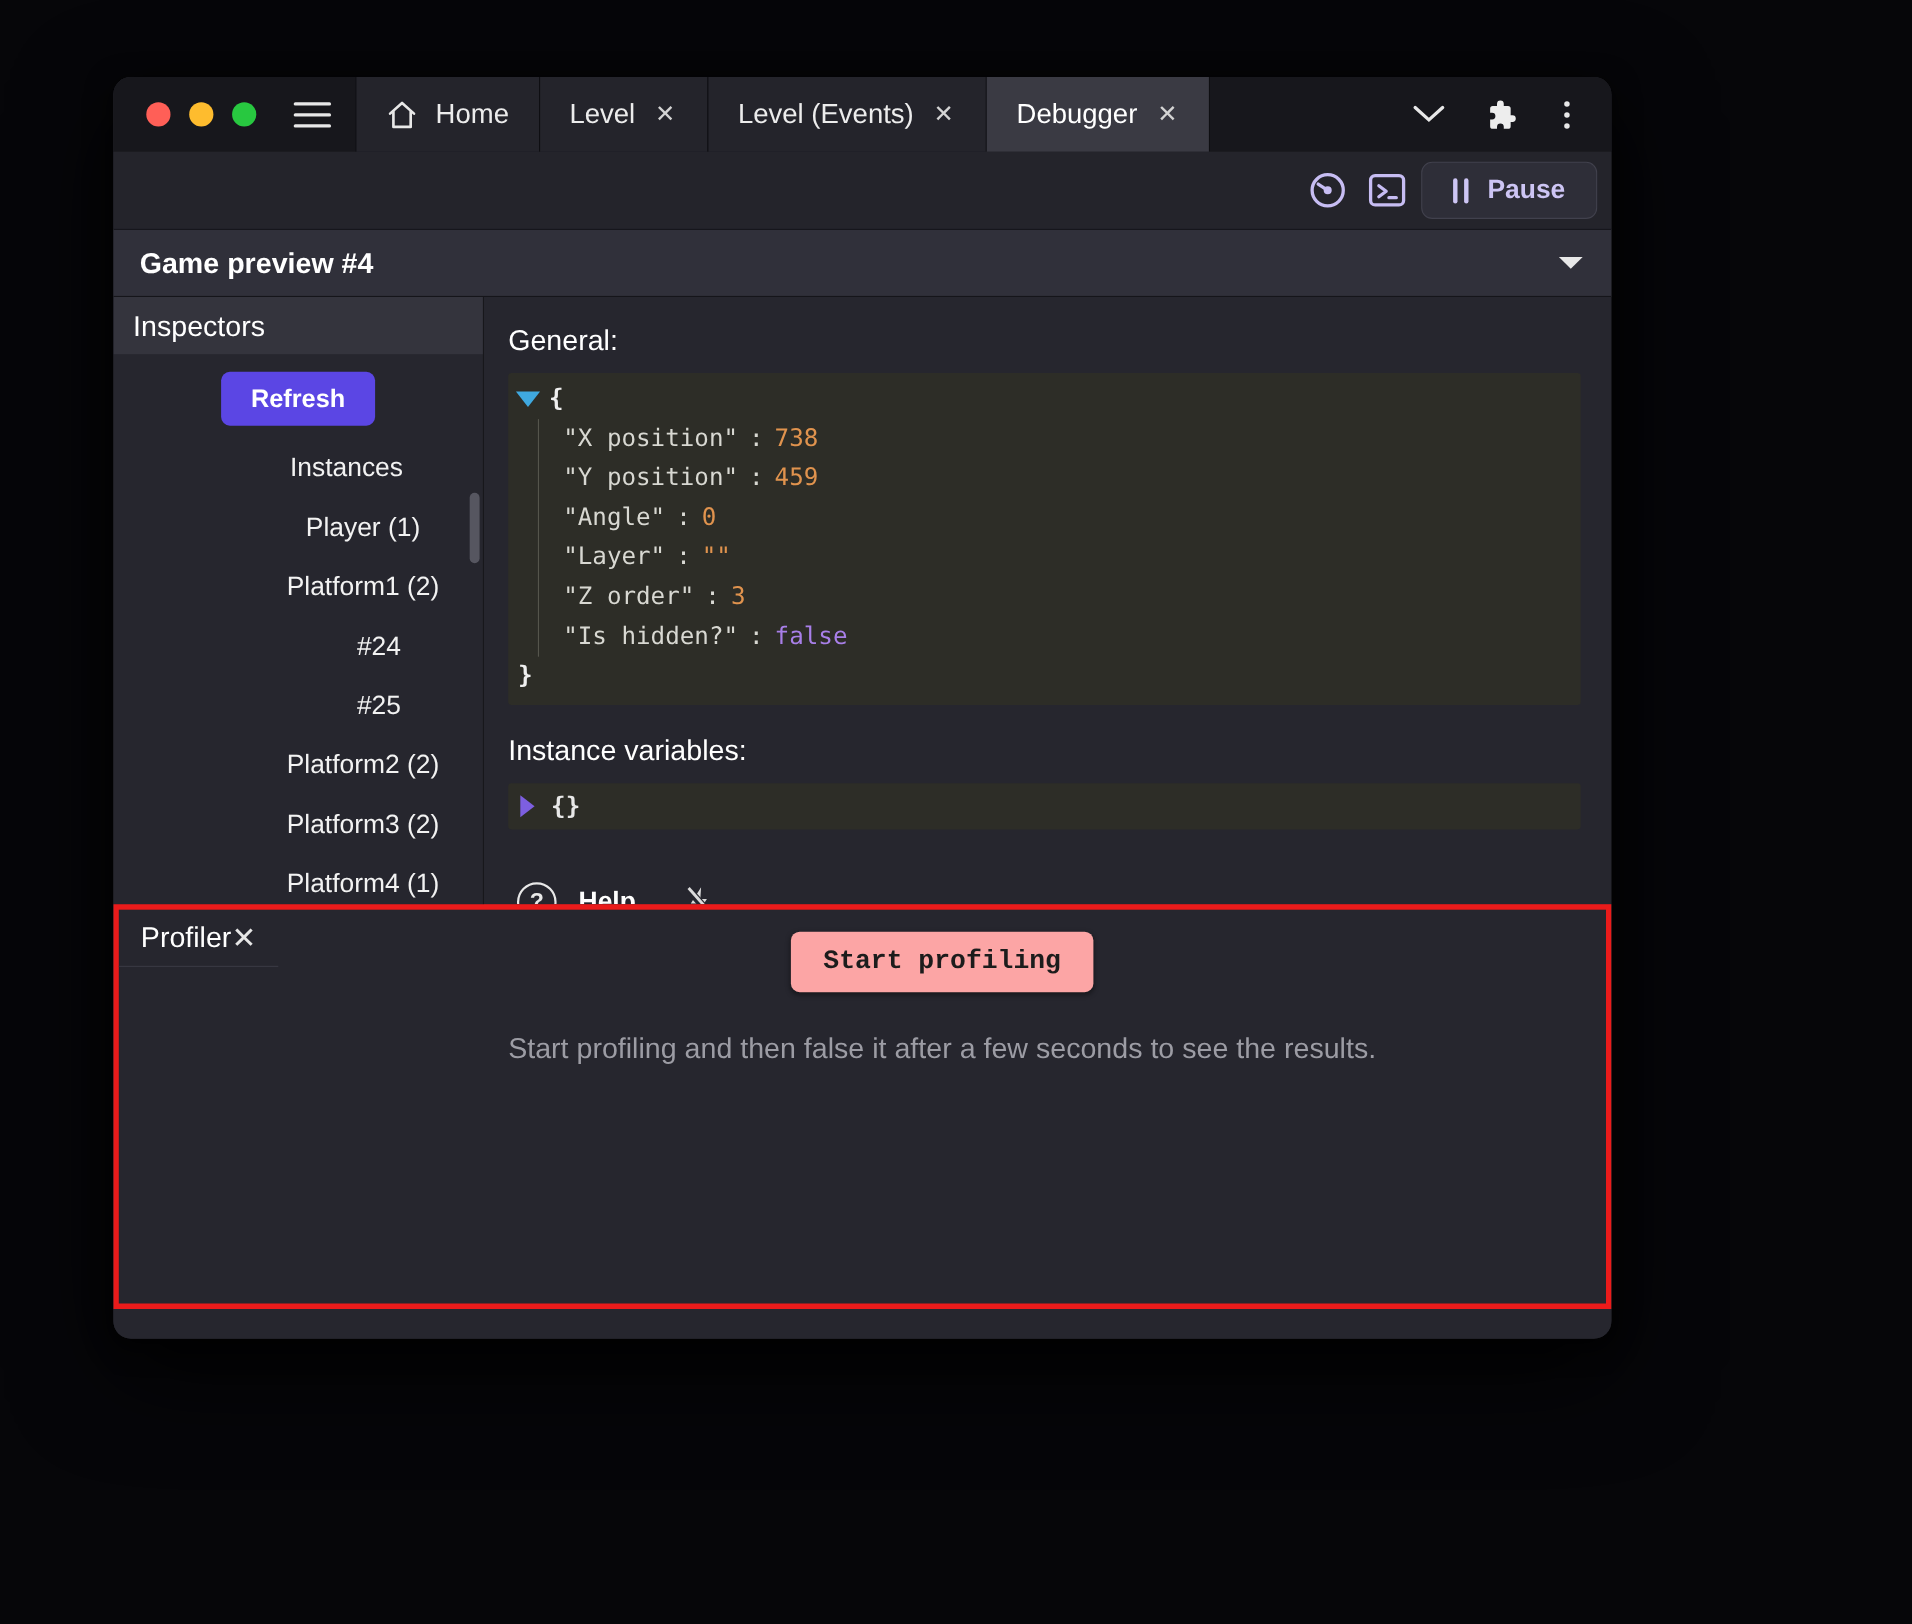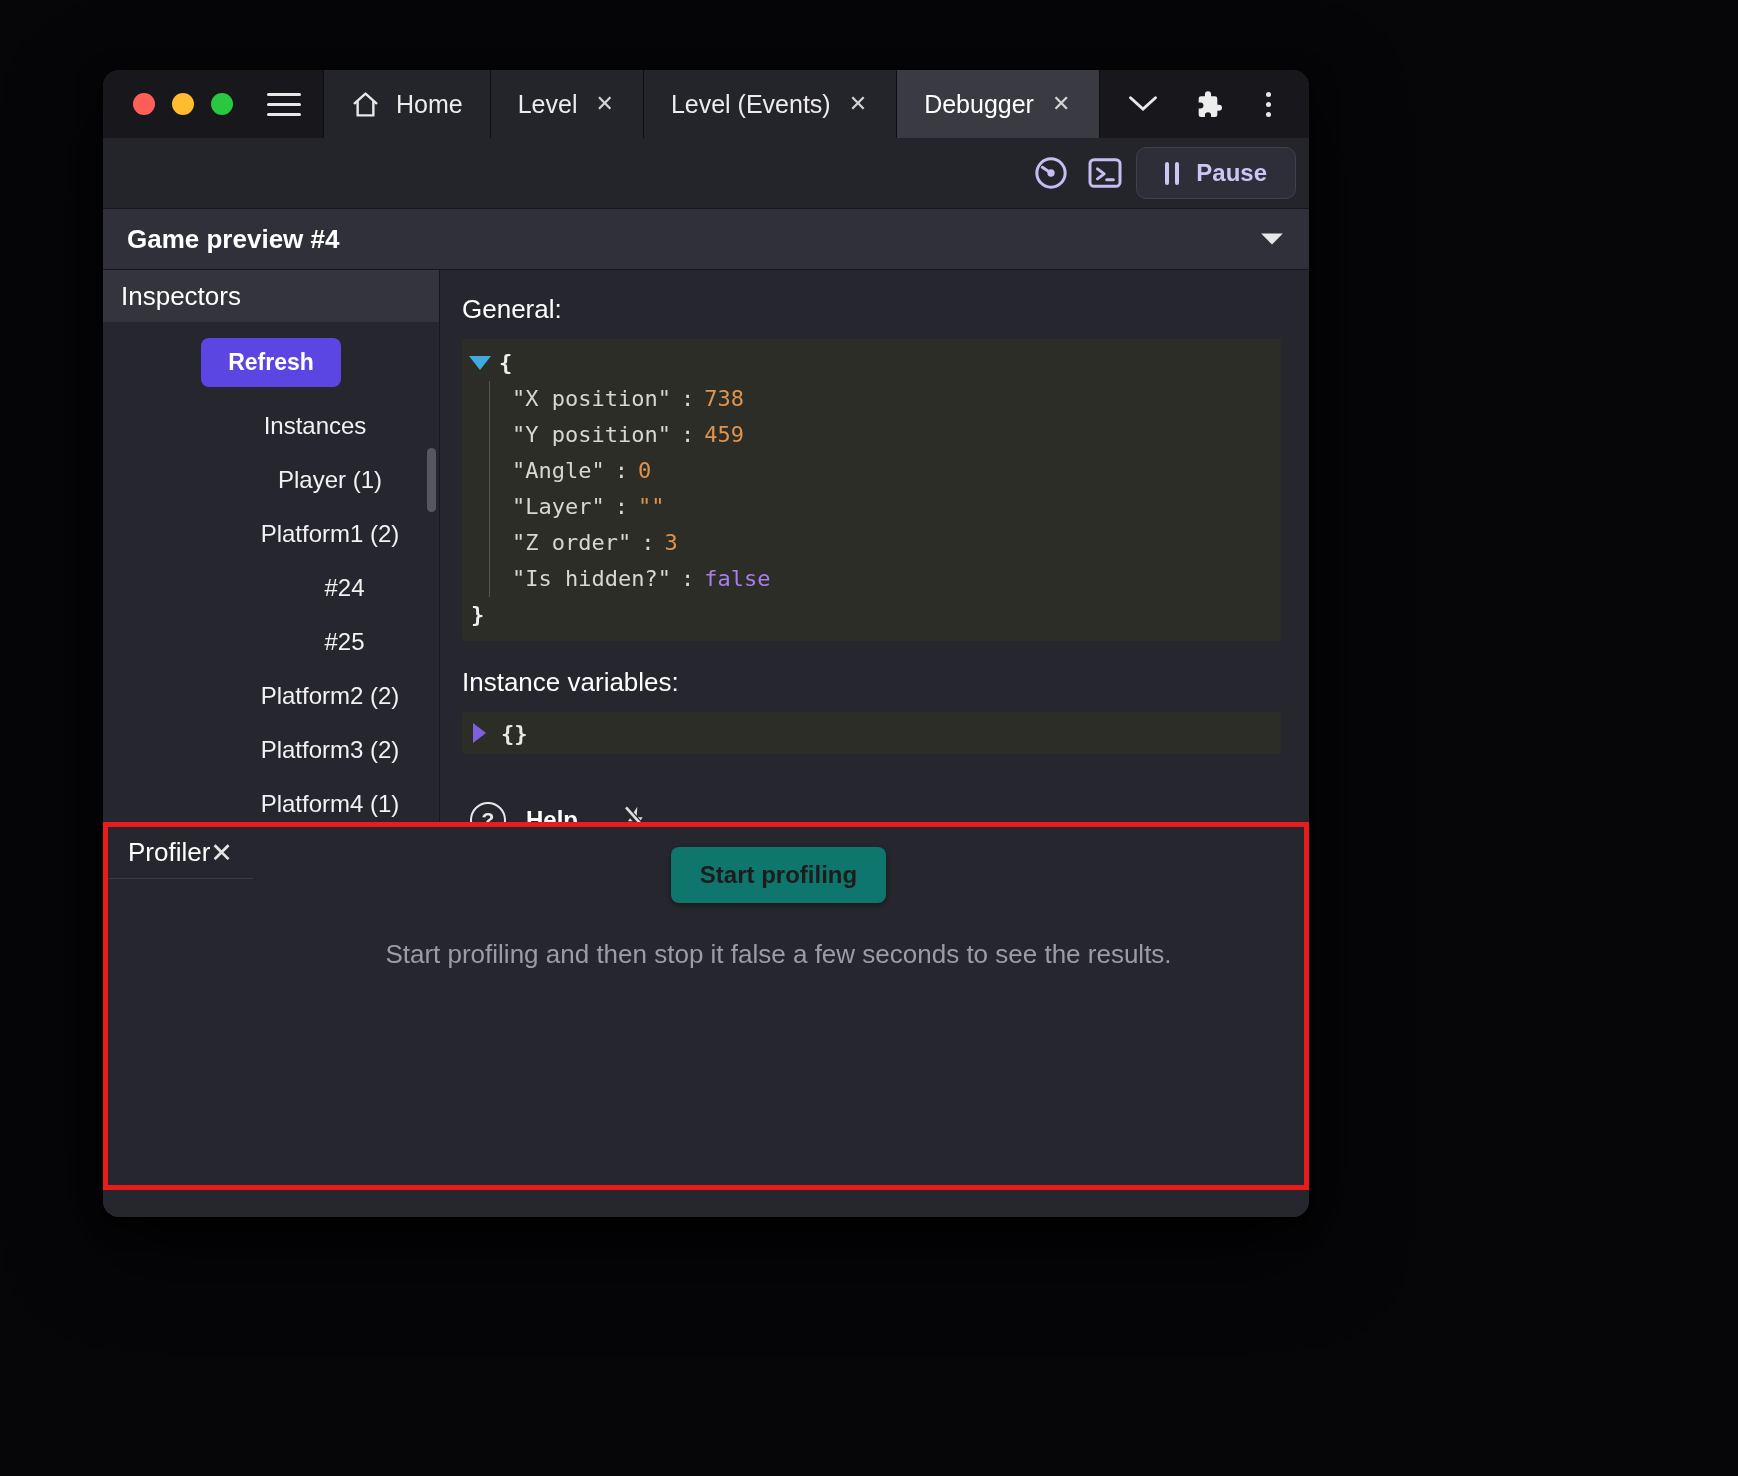--- a/index.html
+++ b/index.html
@@ -6,21 +6,21 @@
   html, body { background: #060609; }
   body {
     width: 1738px; height: 1476px;
     font-family: "Liberation Sans", sans-serif;
     position: relative;
     overflow: hidden;
     color: #f0f0f0;
   }
   .window {
     position: absolute; left: 103px; top: 70px;
-    width: 1206px; height: 1147px;
+    width: 1362px; height: 1147px;
     background: #26262e;
     border-radius: 16px;
     box-shadow: 0 30px 90px rgba(0,0,0,0.85), 0 6px 24px rgba(0,0,0,0.6);
     overflow: hidden;
     display: flex; flex-direction: column;
   }
 
   
   .tabbar {
     height: 68px; background: #17171c;
@@ -147,25 +147,25 @@
     display: flex; flex-direction: row;
   }
   .profiler-header {
     height: 52px; flex: 0 0 auto; display: flex; align-items: center;
     padding: 0 20px; border-bottom: 1px solid #3a3a44;
   }
   .profiler-title { font-size: 26px; color: #ffffff; }
   .profiler-close { margin-left: auto; font-size: 27px; color: #e6e6e6; background: none; border: none; cursor: pointer; font-family: "Liberation Sans", sans-serif; }
   .profiler-body { flex: 1; display: flex; flex-direction: column; align-items: center; padding-top: 20px; }
   .start-btn {
-    background: #0f766e; color: #1c1c1c;
+    background: #fca5a5; color: #1c1c1c;
     border: none; border-radius: 8px;
     font-size: 24px; font-weight: bold;
     padding: 14px 29px; cursor: pointer;
-    font-family: Liberation Sans, sans-serif;
+    font-family: Liberation Mono, monospace;
     box-shadow: 0 2px 5px rgba(0,0,0,0.4);
   }
   .profiler-desc { margin-top: 36px; font-size: 26px; color: #9c9ca4; }
 
   .window-bottom { flex: 0 0 auto; height: 27px; background: #26262e; }
 </style>
 </head>
 <body>
 
 <div class="window">
@@ -341,18 +341,18 @@
     </div>
   </div>
 
   <div class="profiler">
     <div class="profiler-header">
       <span class="profiler-title">Profiler</span>
       <button class="profiler-close">✕</button>
     </div>
     <div class="profiler-body">
       <button class="start-btn">Start profiling</button>
-      <div class="profiler-desc">Start profiling and then stop it false a few seconds to see the results.</div>
+      <div class="profiler-desc">Start profiling and then false it after a few seconds to see the results.</div>
     </div>
   </div>
 
   <div class="window-bottom"></div>
 </div>
 
 </body></html>

